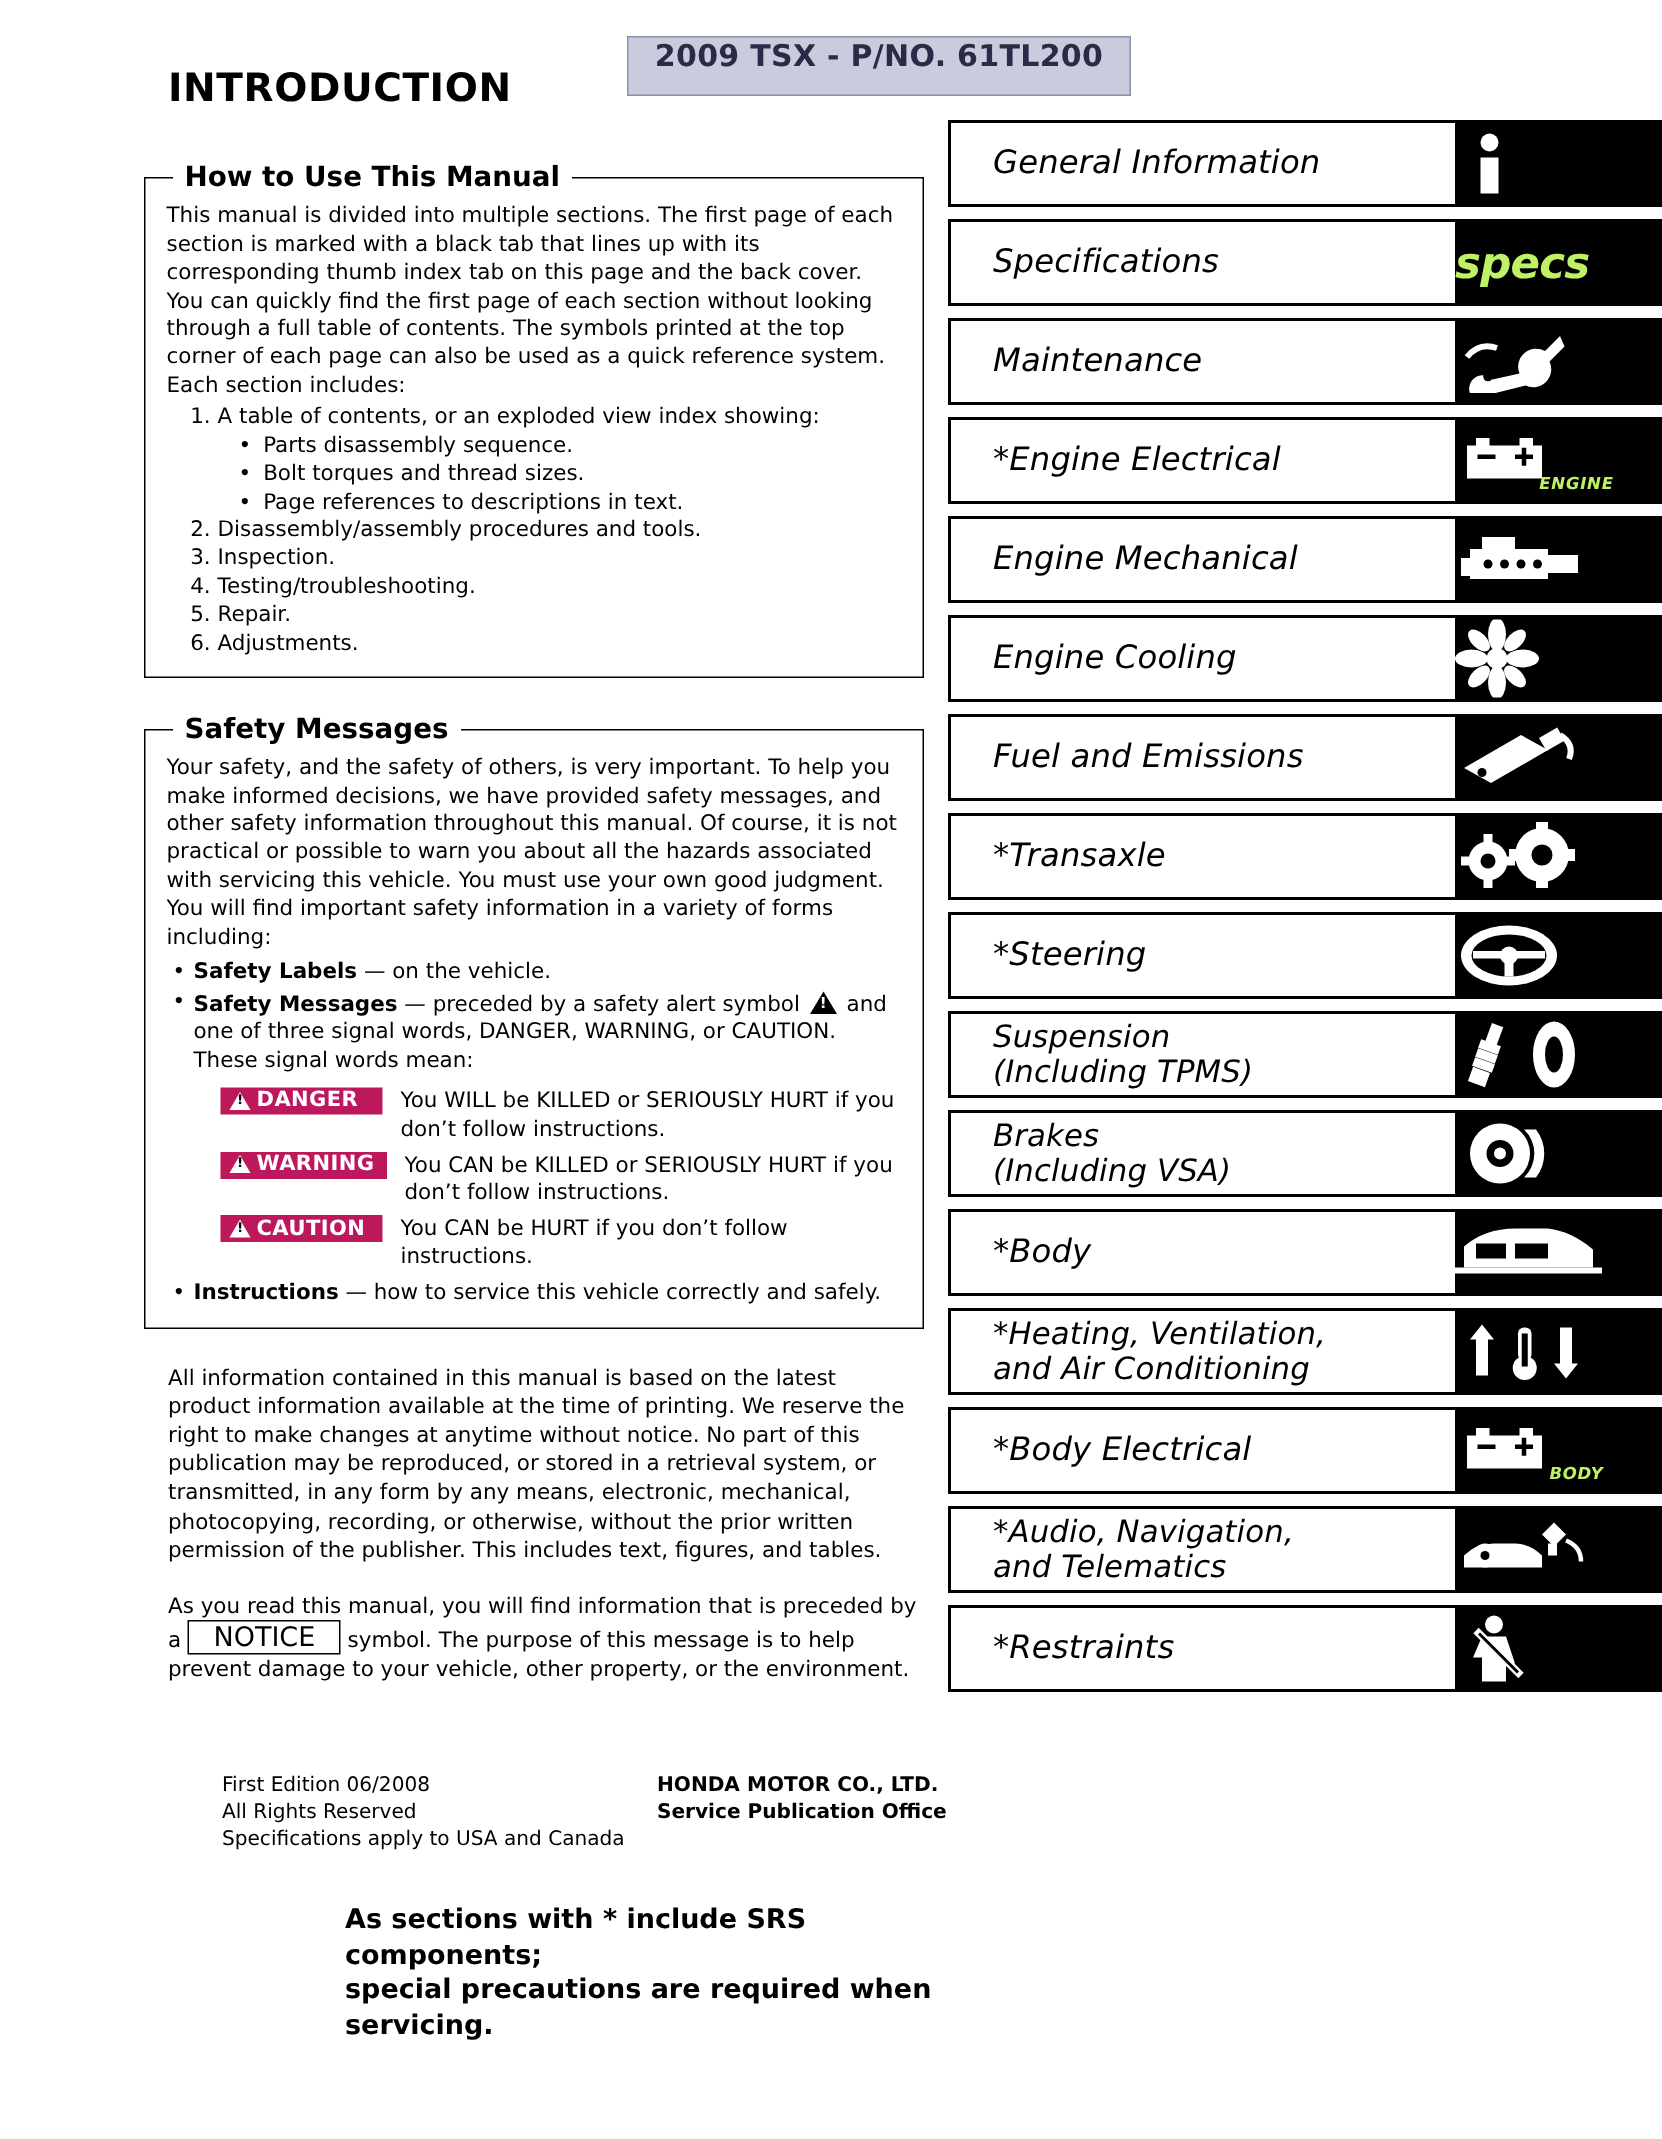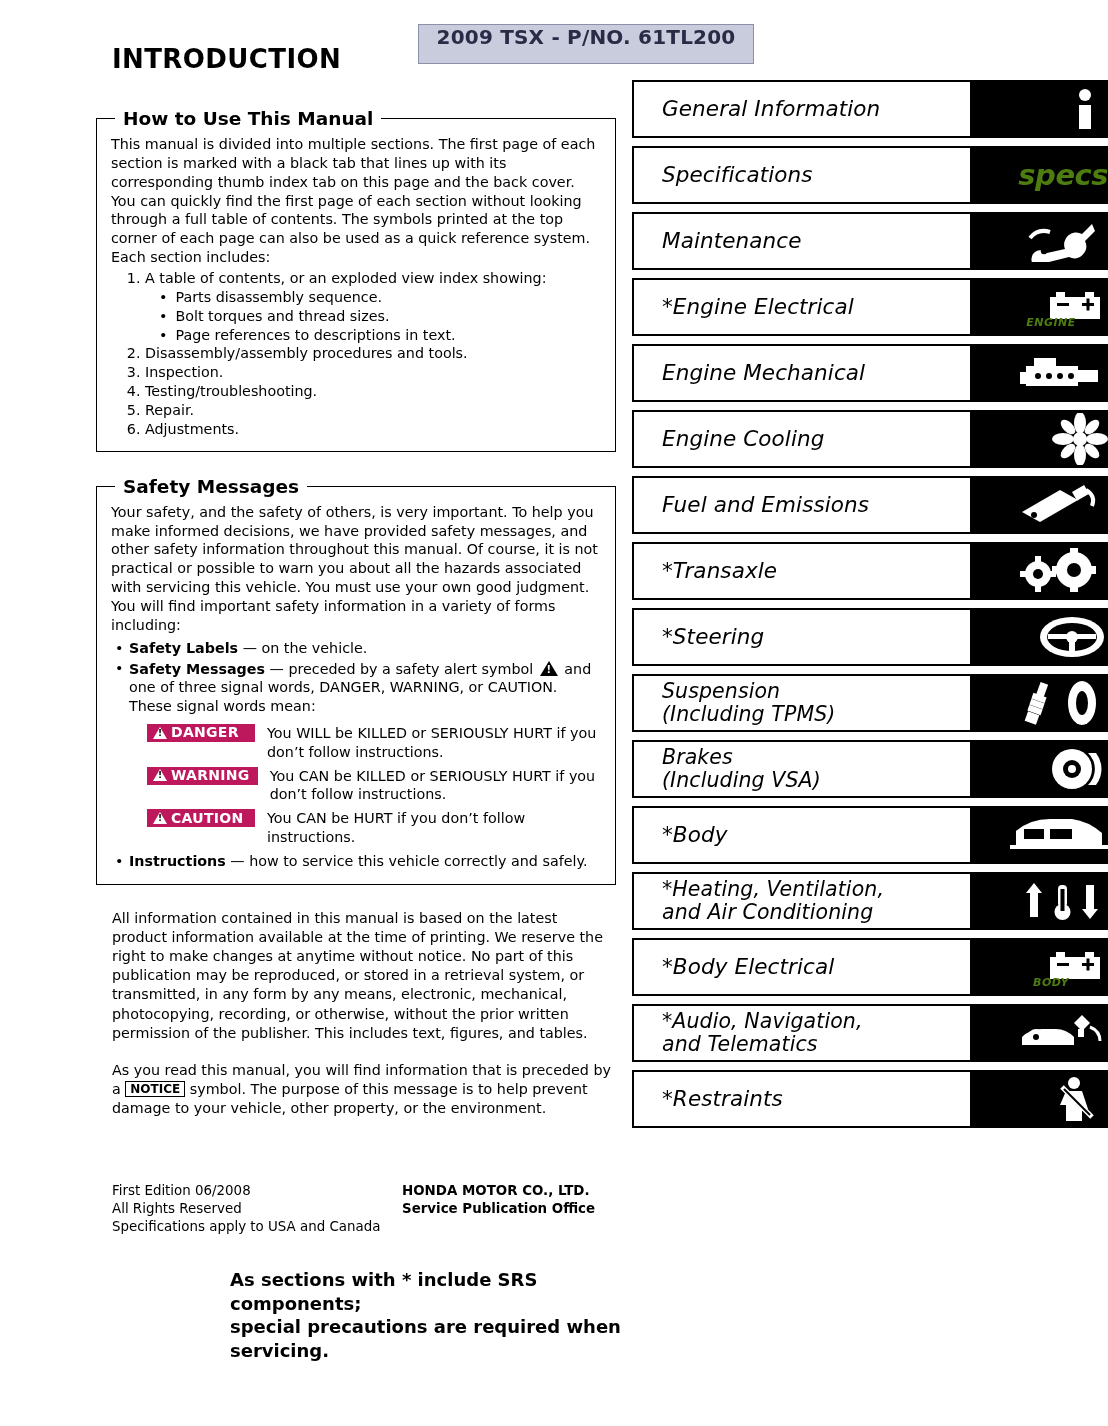--- a/index.html
+++ b/index.html
@@ -173,23 +173,23 @@
     top: 3px;
     color: #fff;
     font-size: 10px;
     font-weight: bold;
     line-height: 12px;
     width: 5px;
     text-align: center;
   }
   .notice-box {
     border: 1px solid #000;
-    padding: 0 4px;
-    font-size: 12px;
-    font-weight: bold;
+    padding: 0 16px;
+    font-size: 18px;
+    font-weight: normal;
     display: inline-block;
     line-height: 1.18;
     position: relative;
     top: -1px;
   }
   .para {
     font-size: 14.3px;
     line-height: 1.34;
     margin: 0 0 18px 0;
     padding-left: 16px;
@@ -197,20 +197,21 @@
   .footer-block {
     position: absolute;
     left: 112px;
     top: 1182px;
     width: 520px;
     font-size: 13.4px;
     line-height: 1.34;
   }
   .footer-cols {
     display: flex;
+    margin-left: 36px;
   }
   .footer-left { width: 290px; }
   .footer-right { font-weight: bold; }
   .srs-note {
     margin-top: 32px;
     margin-left: 118px;
     font-weight: bold;
     font-size: 18px;
     line-height: 1.32;
   }
@@ -237,24 +238,24 @@
     align-items: center;
     padding-left: 28px;
     font-size: 21.5px;
     line-height: 1.12;
     letter-spacing: 0.1px;
   }
   .tab-label.two-line { font-size: 20.5px; }
   .tab-icon {
     width: 138px;
     background: #000;
-    color: #4d7c0f;
+    color: #bef264;
     display: flex;
     align-items: center;
-    justify-content: flex-end;
+    justify-content: flex-start;
     position: relative;
   }
   .tab-icon svg { display: block; }
   .icon-specs {
     font-family: "DejaVu Sans", sans-serif;
     font-weight: bold;
     font-size: 29px;
     letter-spacing: -0.5px;
   }
   .icon-label-sm {

